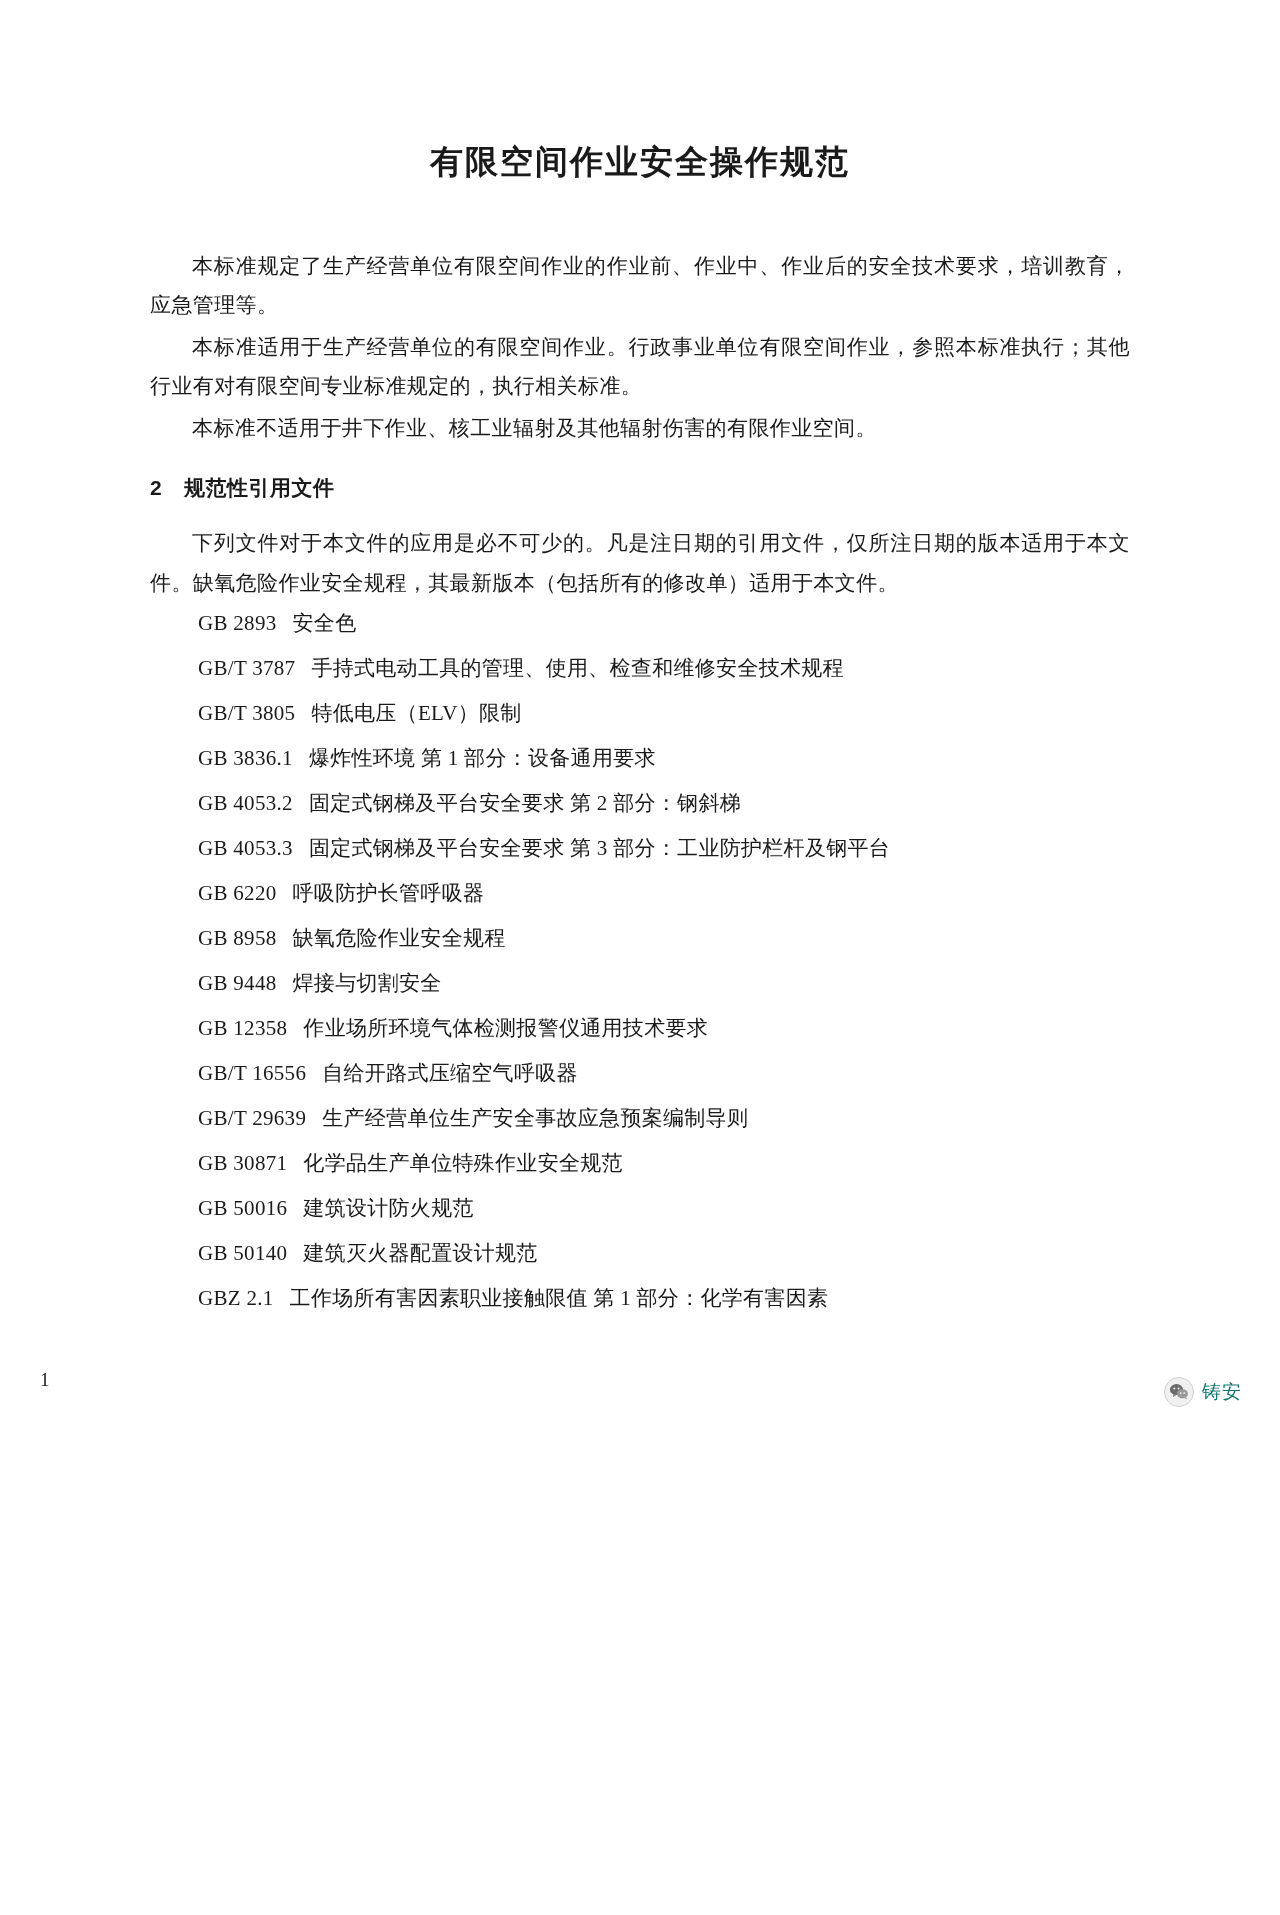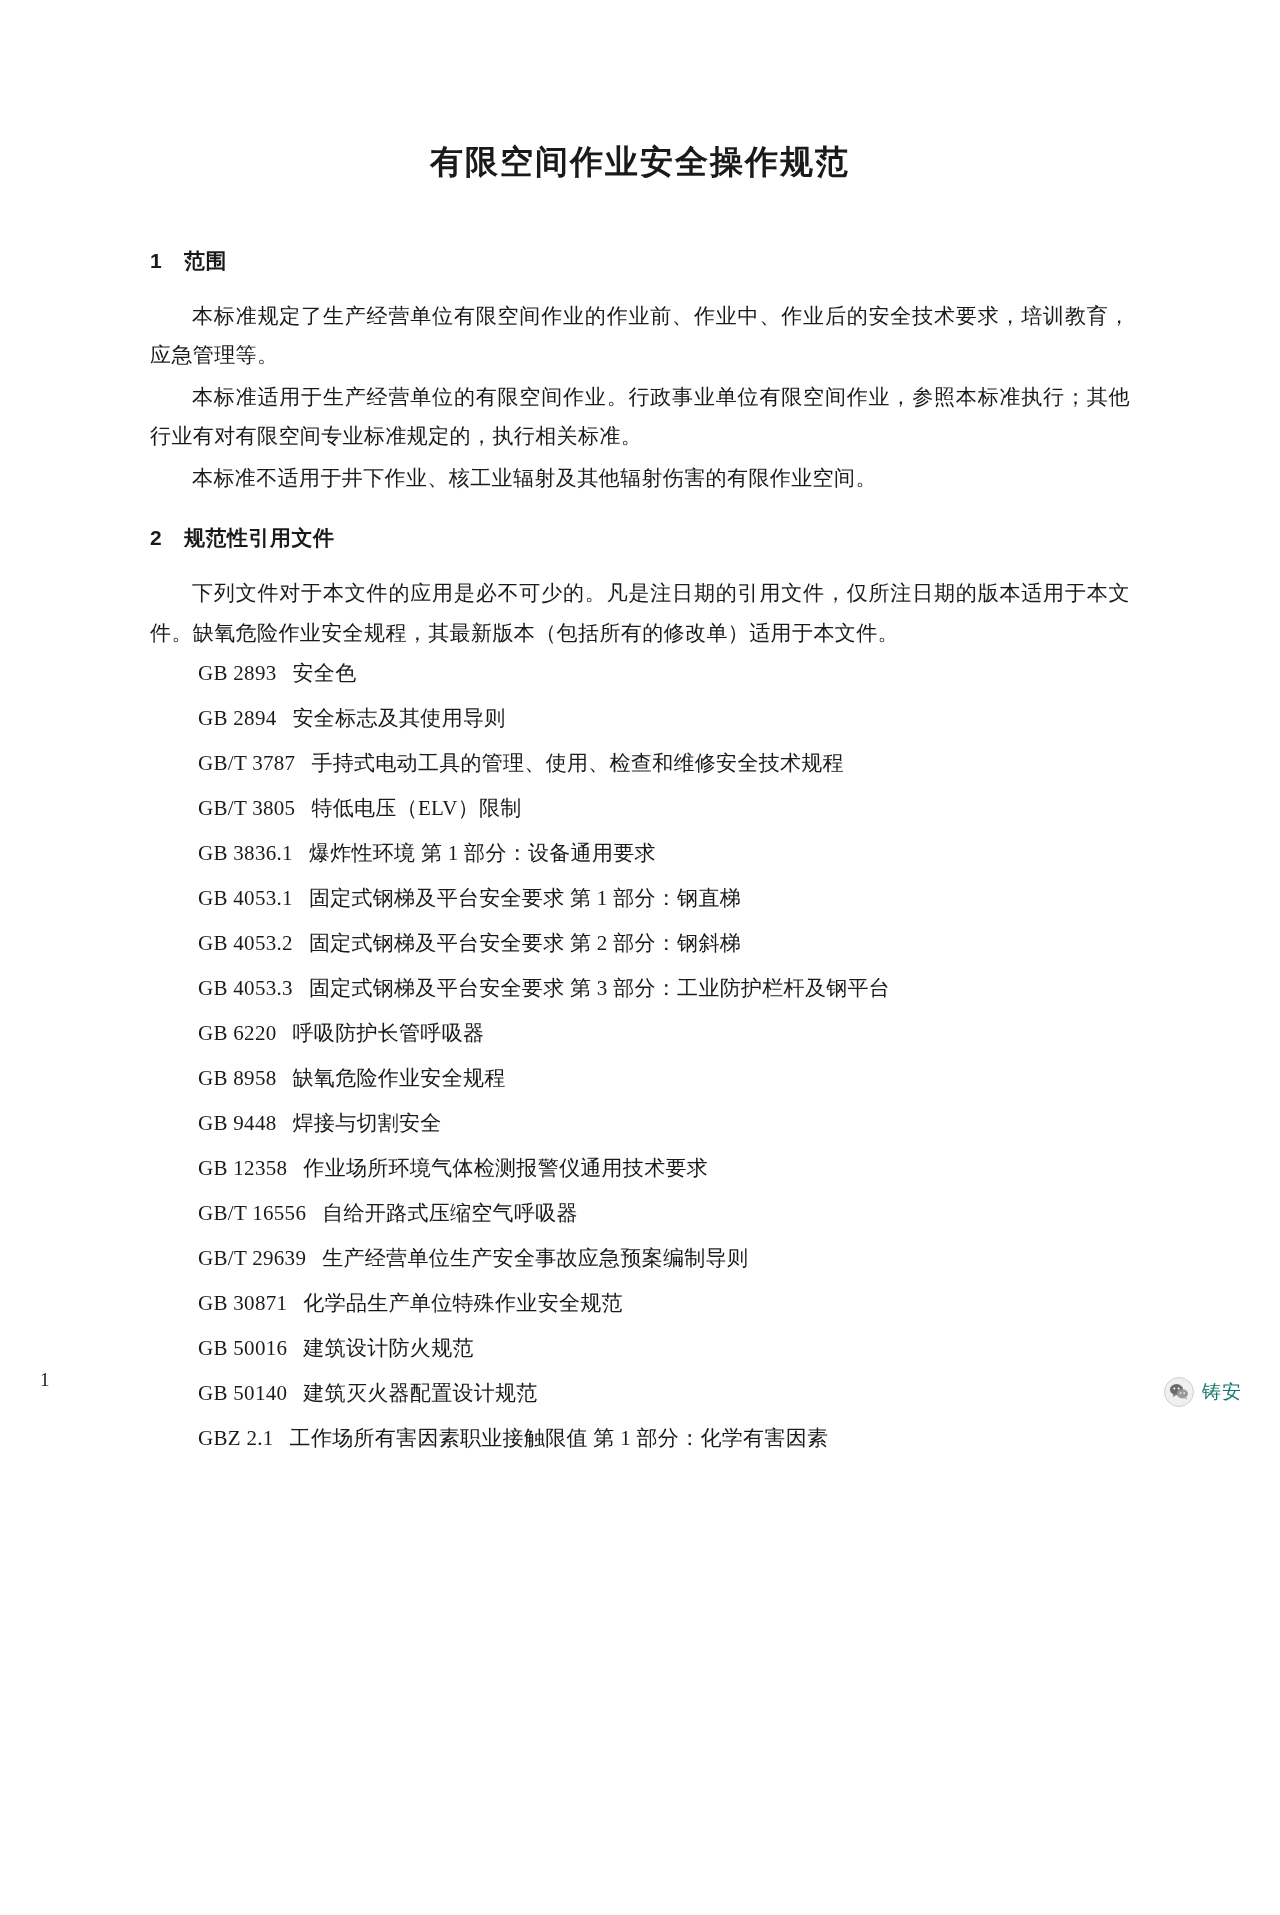--- a/index.html
+++ b/index.html
@@ -105,43 +105,38 @@
   .wm-icon svg { display: block; }
   .wm-text { letter-spacing: 1px; }
 </style>
 </head>
 <body>
 
 <div class="page">
 
   <h1 class="doc-title">有限空间作业安全操作规范</h1>
 
-  <h2 class="section-heading">
-    <span class="num">1</span><span>范围</span>
-  </h2>
 
   <p class="para">本标准规定了生产经营单位有限空间作业的作业前、作业中、作业后的安全技术要求，培训教育，应急管理等。</p>
   <p class="para">本标准适用于生产经营单位的有限空间作业。行政事业单位有限空间作业，参照本标准执行；其他行业有对有限空间专业标准规定的，执行相关标准。</p>
   <p class="para">本标准不适用于井下作业、核工业辐射及其他辐射伤害的有限作业空间。</p>
 
   <div class="block-gap"></div>
 
   <h2 class="section-heading">
     <span class="num">2</span><span>规范性引用文件</span>
   </h2>
 
   <p class="para">下列文件对于本文件的应用是必不可少的。凡是注日期的引用文件，仅所注日期的版本适用于本文件。缺氧危险作业安全规程，其最新版本（包括所有的修改单）适用于本文件。</p>
 
   <ul class="ref-list">
     <li class="ref-item"><span class="ref-code">GB 2893</span><span class="ref-name">安全色</span></li>
-    <li class="ref-item"><span class="ref-code">GB 2894</span><span class="ref-name">安全标志及其使用导则</span></li>
     <li class="ref-item"><span class="ref-code">GB/T 3787</span><span class="ref-name">手持式电动工具的管理、使用、检查和维修安全技术规程</span></li>
     <li class="ref-item"><span class="ref-code">GB/T 3805</span><span class="ref-name">特低电压（ELV）限制</span></li>
     <li class="ref-item"><span class="ref-code">GB 3836.1</span><span class="ref-name">爆炸性环境 第 1 部分：设备通用要求</span></li>
-    <li class="ref-item"><span class="ref-code">GB 4053.1</span><span class="ref-name">固定式钢梯及平台安全要求 第 1 部分：钢直梯</span></li>
     <li class="ref-item"><span class="ref-code">GB 4053.2</span><span class="ref-name">固定式钢梯及平台安全要求 第 2 部分：钢斜梯</span></li>
     <li class="ref-item"><span class="ref-code">GB 4053.3</span><span class="ref-name">固定式钢梯及平台安全要求 第 3 部分：工业防护栏杆及钢平台</span></li>
     <li class="ref-item"><span class="ref-code">GB 6220</span><span class="ref-name">呼吸防护长管呼吸器</span></li>
     <li class="ref-item"><span class="ref-code">GB 8958</span><span class="ref-name">缺氧危险作业安全规程</span></li>
     <li class="ref-item"><span class="ref-code">GB 9448</span><span class="ref-name">焊接与切割安全</span></li>
     <li class="ref-item"><span class="ref-code">GB 12358</span><span class="ref-name">作业场所环境气体检测报警仪通用技术要求</span></li>
     <li class="ref-item"><span class="ref-code">GB/T 16556</span><span class="ref-name">自给开路式压缩空气呼吸器</span></li>
     <li class="ref-item"><span class="ref-code">GB/T 29639</span><span class="ref-name">生产经营单位生产安全事故应急预案编制导则</span></li>
     <li class="ref-item"><span class="ref-code">GB 30871</span><span class="ref-name">化学品生产单位特殊作业安全规范</span></li>
     <li class="ref-item"><span class="ref-code">GB 50016</span><span class="ref-name">建筑设计防火规范</span></li>

